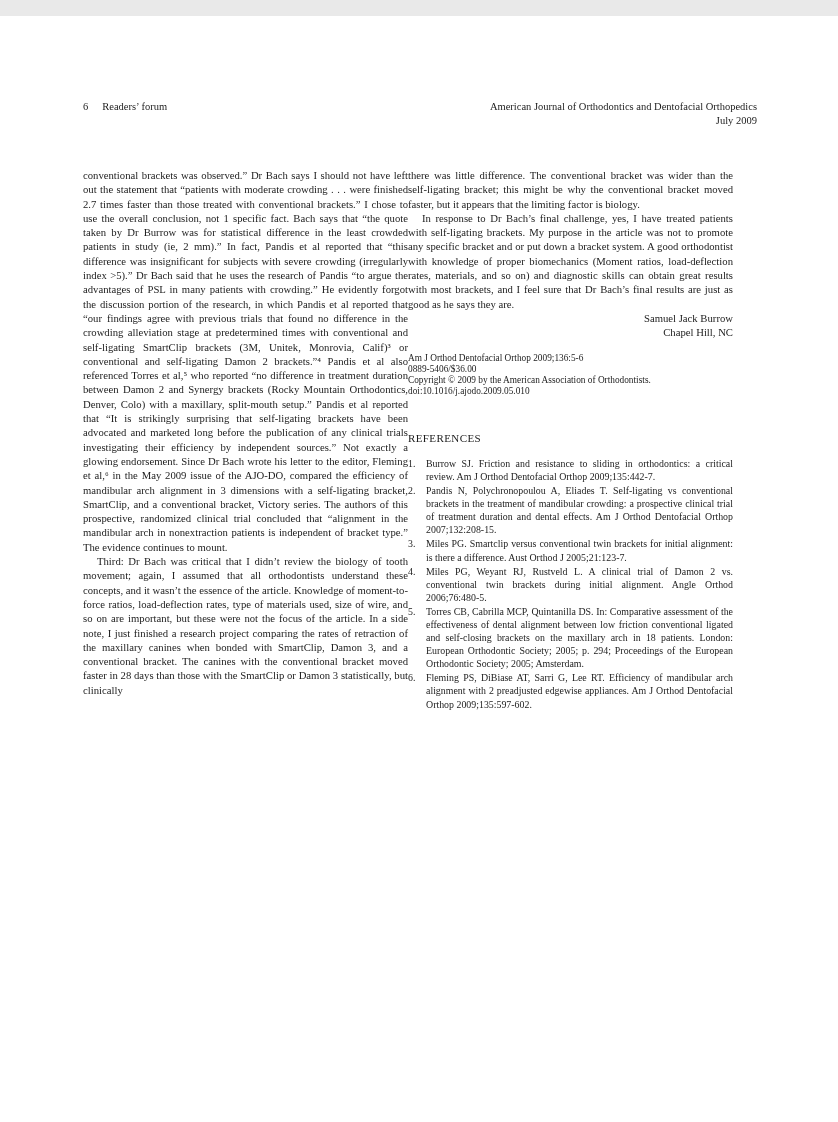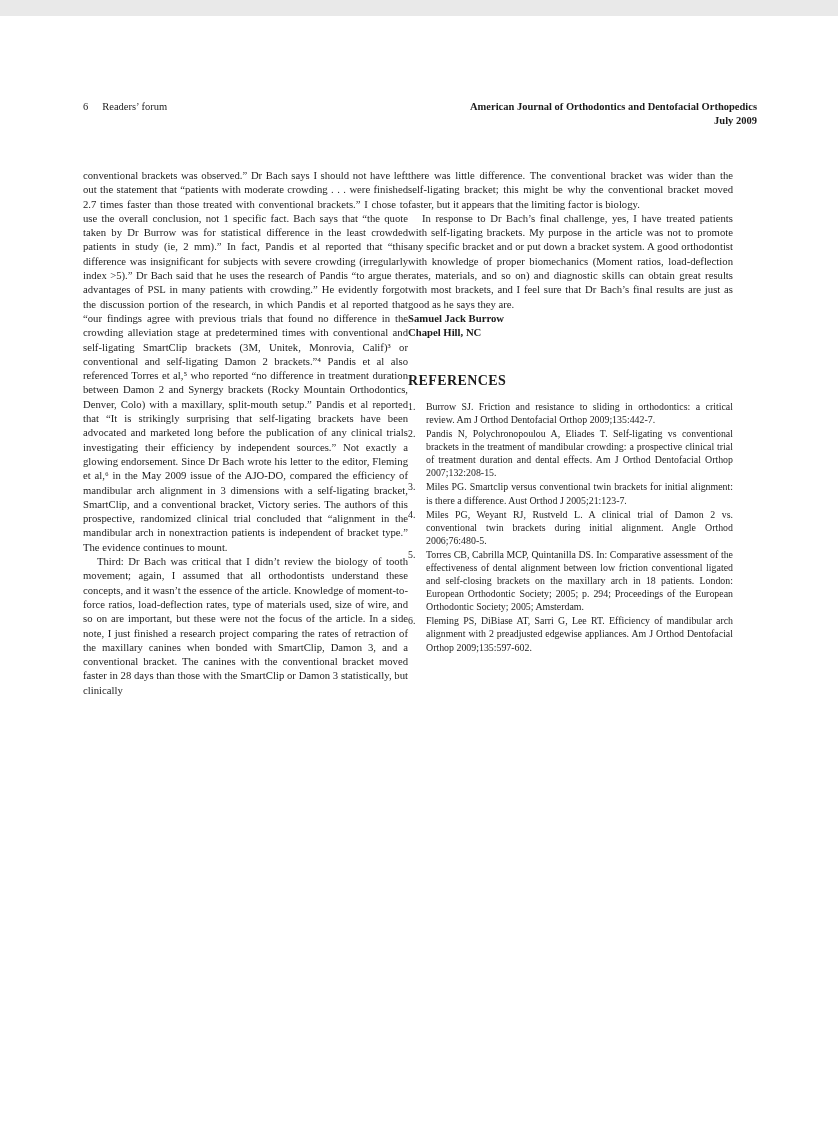--- a/index.html
+++ b/index.html
@@ -17,50 +17,49 @@
   }
   .page-header {
     display: flex;
     justify-content: space-between;
     align-items: flex-start;
     font-size: 10.5px;
     line-height: 14px;
   }
   .header-left { white-space: nowrap; }
   .header-left .page-num { margin-right: 14px; }
-  .header-right { text-align: right; font-weight: bold; }
+  .header-right { text-align: right; }
   .columns {
     display: flex;
     margin-top: 40px;
   }
   .col {
     width: 325px;
     font-size: 10.7px;
     line-height: 14.3px;
     text-align: justify;
   }
   .col p { margin: 0; }
   .col p.indent { text-indent: 14px; }
   .signature {
-    text-align: left;
+    text-align: right;
     font-size: 10.7px;
     line-height: 14.3px;
     margin-top: 0;
-    font-weight: bold;
   }
   .citation-block {
     margin-top: 13px;
     font-size: 9.3px;
     line-height: 11px;
     text-align: left;
   }
   .refs-heading {
     margin: 34px 0 0 0;
-    font-size: 14px;
-    font-weight: bold;
+    font-size: 11px;
+    font-weight: normal;
     letter-spacing: 0.4px;
     text-align: left;
   }
   .references { margin-top: 12px; }
   .ref {
     display: flex;
     font-size: 9.9px;
     line-height: 13.1px;
     margin-bottom: 1px;
   }
@@ -99,20 +98,26 @@
 
     <div class="col">
       <p>there was little difference. The conventional bracket was wider than the self-ligating bracket; this might be why the conventional bracket moved faster, but it appears that the limiting factor is biology.</p>
       <p class="indent">In response to Dr Bach’s final challenge, yes, I have treated patients with self-ligating brackets. My purpose in the article was not to promote any specific bracket and or put down a bracket system. A good orthodontist with knowledge of proper biomechanics (Moment ratios, load-deflection rates, materials, and so on) and diagnostic skills can obtain great results with most brackets, and I feel sure that Dr Bach’s final results are just as good as he says they are.</p>
 
       <div class="signature">
         <div>Samuel Jack Burrow</div>
         <div>Chapel Hill, NC</div>
       </div>
 
+      <div class="citation-block">
+        <div>Am J Orthod Dentofacial Orthop 2009;136:5-6</div>
+        <div>0889-5406/$36.00</div>
+        <div>Copyright © 2009 by the American Association of Orthodontists.</div>
+        <div>doi:10.1016/j.ajodo.2009.05.010</div>
+      </div>
 
       <h2 class="refs-heading">REFERENCES</h2>
 
       <div class="references">
         <div class="ref">
           <span class="ref-num">1.</span>
           <span class="ref-text">Burrow SJ. Friction and resistance to sliding in orthodontics: a critical review. Am J Orthod Dentofacial Orthop 2009;135:442-7.</span>
         </div>
         <div class="ref">
           <span class="ref-num">2.</span>

